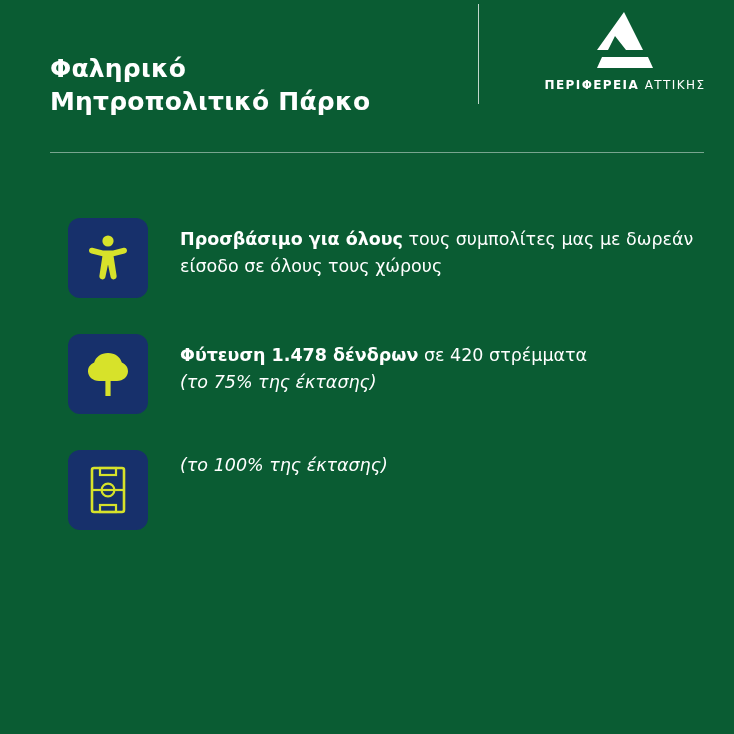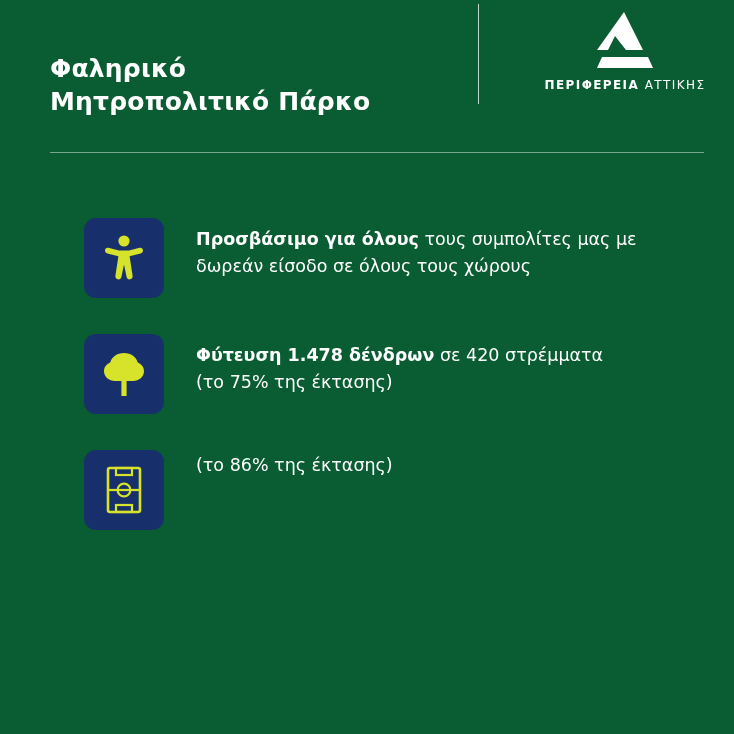--- a/index.html
+++ b/index.html
@@ -76,21 +76,21 @@
     left: 50px;
     right: 30px;
     top: 152px;
     height: 1px;
     background: rgba(255,255,255,0.45);
   }
 
   
   .rows {
     position: absolute;
-    left: 84px;
+    left: 68px;
     right: 40px;
     top: 218px;
   }
   .row {
     display: flex;
     align-items: flex-start;
     margin-bottom: 36px;
   }
   .icon-box {
     flex: 0 0 auto;
@@ -109,20 +109,21 @@
     font-size: 17.5px;
     line-height: 1.55;
   }
   .row-3 .row-text {
     padding-top: 2px;
   }
   .row-text b {
     font-weight: bold;
   }
   .row-text .note {
+    font-style: italic;
     display: block;
   }
 </style>
 </head>
 <body>
 
 <div class="page">
 
   <div class="header">
     <div class="header-title">Φαληρικό
@@ -172,18 +173,18 @@
         <svg width="52" height="52" viewBox="0 0 52 52">
           <rect x="10" y="4" width="32" height="44" rx="2" fill="none" stroke="#d7e22a" stroke-width="2.6"></rect>
           <line x1="10" y1="26" x2="42" y2="26" stroke="#d7e22a" stroke-width="2.2"></line>
           <circle cx="26" cy="26" r="6.4" fill="none" stroke="#d7e22a" stroke-width="2.2"></circle>
           <rect x="18" y="4" width="16" height="7" fill="none" stroke="#d7e22a" stroke-width="2.2"></rect>
           <rect x="18" y="41" width="16" height="7" fill="none" stroke="#d7e22a" stroke-width="2.2"></rect>
         </svg>
       </div>
       <div class="row-text">
         <b></b>
-        <span class="note">(το 86% της έκτασης)</span>
+        <span class="note">(το 100% της έκτασης)</span>
       </div>
     </div>
 
   </div>
 </div>
 
 </body></html>

